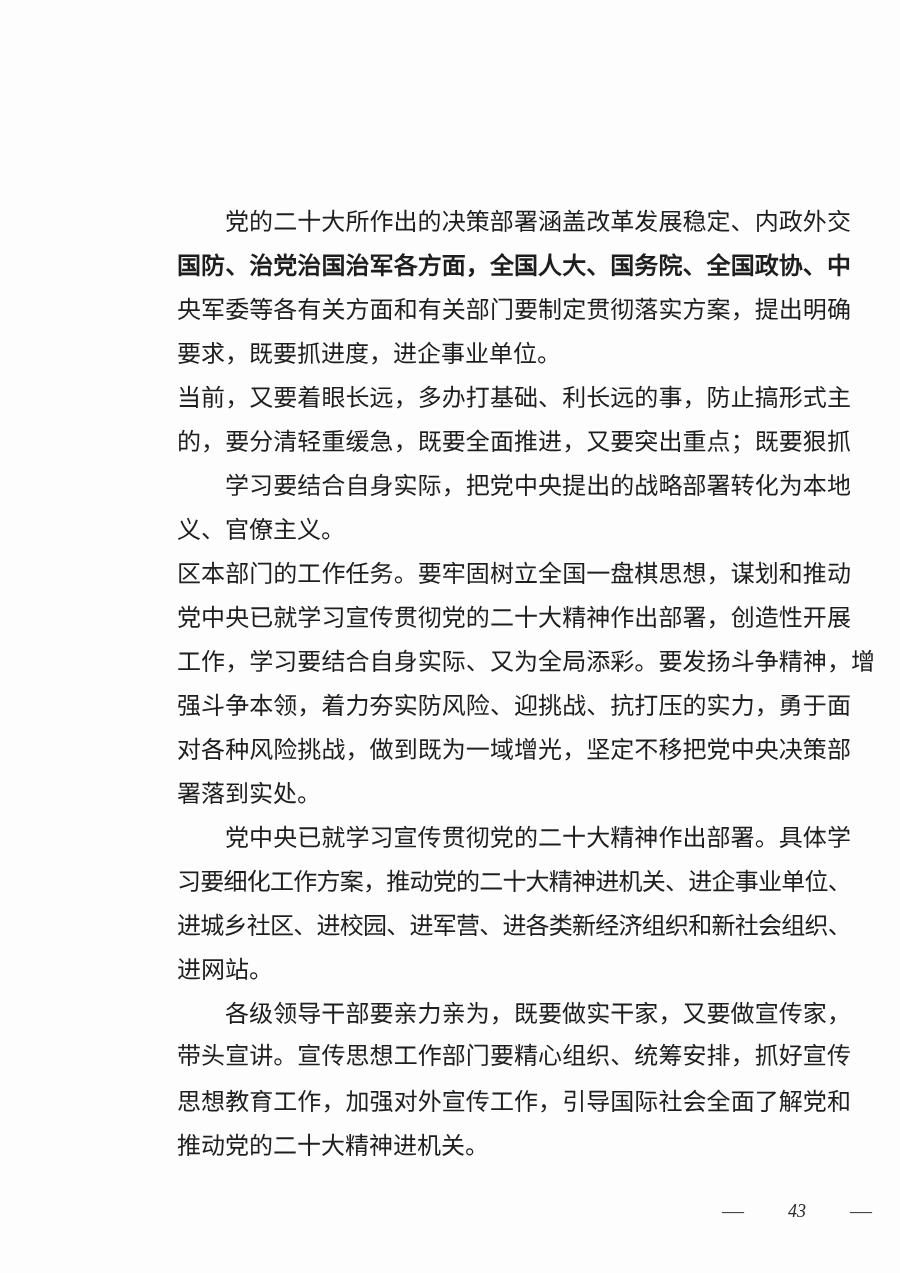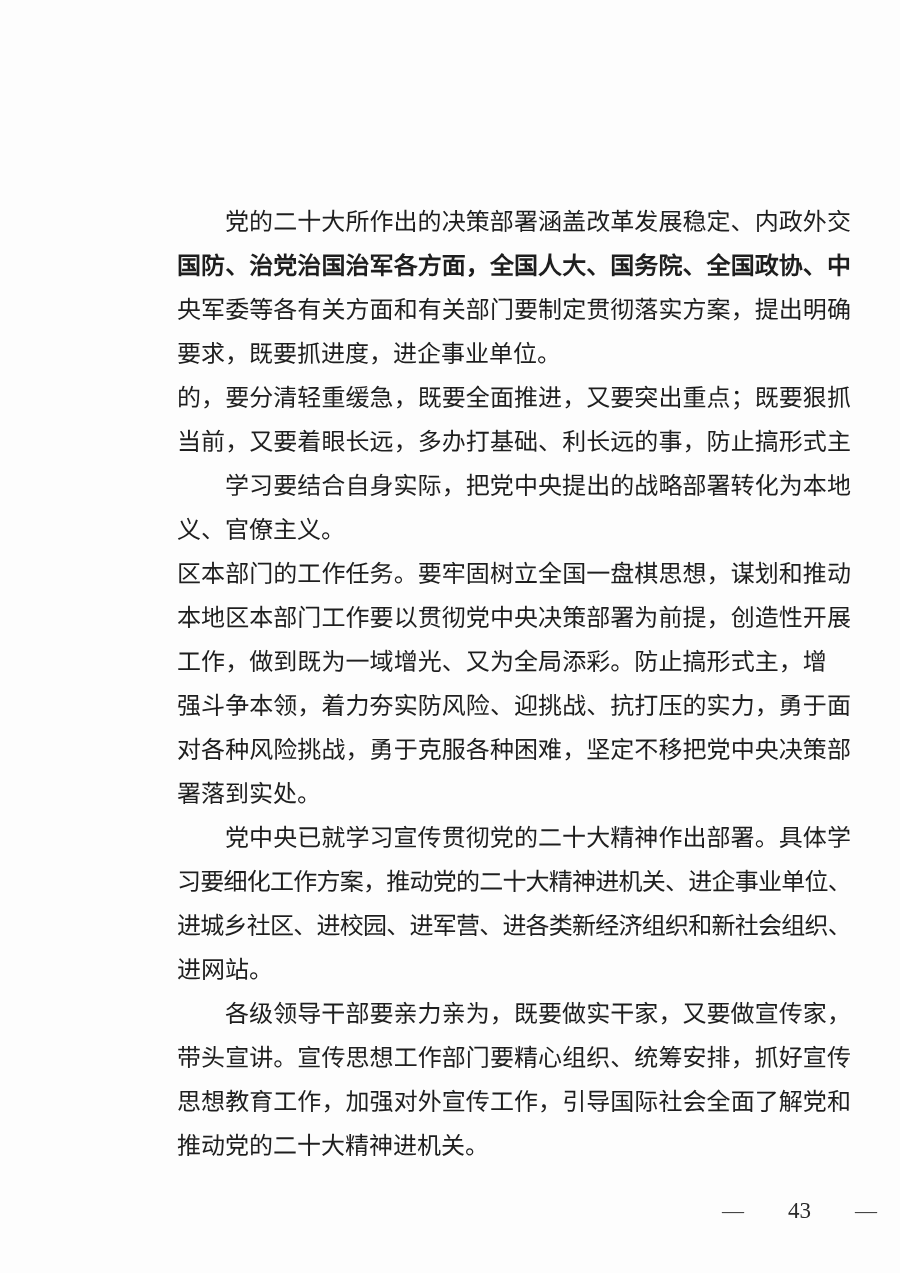--- a/index.html
+++ b/index.html
@@ -35,48 +35,48 @@
     left: 674px;
     top: 1148px;
     display: flex;
     align-items: center;
     gap: 12px;
     font-size: 22px;
     line-height: 30px;
     color: #2a2a2a;
   }
   .page-number .dash { letter-spacing: 0; color: #3a3a3a; }
-  .page-number .num { font-size: 23px; }
+  .page-number .num { font-size: 18px; font-style: italic; }
 </style>
 </head>
 <body>
 
 <div class="page">
 
   <div class="text-block">
       <div class="tline" style="letter-spacing: 0.0769231px;"><span class="ltext indent">党的二十大所作出的决策部署涵盖改革发展稳定、内政外交</span></div>
       <div class="tline" style="letter-spacing: 0.0714286px; font-weight: bold;"><span class="ltext">国防、治党治国治军各方面，全国人大、国务院、全国政协、中</span></div>
       <div class="tline" style="letter-spacing: 0.0714286px;"><span class="ltext">央军委等各有关方面和有关部门要制定贯彻落实方案，提出明确</span></div>
       <div class="tline plast"><span class="ltext">要求，既要抓进度，进企事业单位。</span></div>
+      <div class="tline" style="letter-spacing: 0.0714286px;"><span class="ltext">当前，又要着眼长远，多办打基础、利长远的事，防止搞形式主</span></div>
       <div class="tline" style="letter-spacing: 0.0714286px;"><span class="ltext">的，要分清轻重缓急，既要全面推进，又要突出重点；既要狠抓</span></div>
-      <div class="tline" style="letter-spacing: 0.0714286px;"><span class="ltext">当前，又要着眼长远，多办打基础、利长远的事，防止搞形式主</span></div>
       <div class="tline" style="letter-spacing: 0.0769231px;"><span class="ltext indent">学习要结合自身实际，把党中央提出的战略部署转化为本地</span></div>
       <div class="tline plast"><span class="ltext">义、官僚主义。</span></div>
       <div class="tline" style="letter-spacing: 0.0714286px;"><span class="ltext">区本部门的工作任务。要牢固树立全国一盘棋思想，谋划和推动</span></div>
-      <div class="tline" style="letter-spacing: 0.0714286px;"><span class="ltext">本地区本部门工作要以贯彻党中央决策部署为前提，创造性开展</span></div>
-      <div class="tline" style="letter-spacing: 0.0714286px;"><span class="ltext">工作，做到既为一域增光、又为全局添彩。防止搞形式主，增</span></div>
+      <div class="tline" style="letter-spacing: 0.0714286px;"><span class="ltext">党中央已就学习宣传贯彻党的二十大精神作出部署，创造性开展</span></div>
+      <div class="tline" style="letter-spacing: 0.0714286px;"><span class="ltext">工作，学习要结合自身实际、又为全局添彩。要发扬斗争精神，增</span></div>
       <div class="tline" style="letter-spacing: 0.0714286px; text-decoration: underline;"><span class="ltext">强斗争本领，着力夯实防风险、迎挑战、抗打压的实力，勇于面</span></div>
-      <div class="tline" style="letter-spacing: 0.0714286px;"><span class="ltext">对各种风险挑战，勇于克服各种困难，坚定不移把党中央决策部</span></div>
+      <div class="tline" style="letter-spacing: 0.0714286px;"><span class="ltext">对各种风险挑战，做到既为一域增光，坚定不移把党中央决策部</span></div>
       <div class="tline plast"><span class="ltext">署落到实处。</span></div>
       <div class="tline" style="letter-spacing: 0.0769231px;"><span class="ltext indent">党中央已就学习宣传贯彻党的二十大精神作出部署。具体学</span></div>
       <div class="tline" style="letter-spacing: -0.758621px;"><span class="ltext">习要细化工作方案，推动党的二十大精神进机关、进企事业单位、</span></div>
       <div class="tline" style="letter-spacing: -0.758621px;"><span class="ltext">进城乡社区、进校园、进军营、进各类新经济组织和新社会组织、</span></div>
       <div class="tline plast"><span class="ltext">进网站。</span></div>
       <div class="tline" style="letter-spacing: 0.0769231px;"><span class="ltext indent">各级领导干部要亲力亲为，既要做实干家，又要做宣传家，</span></div>
-      <div class="tline" style="letter-spacing: 0.0714286px;"><span class="ltext">带头宣讲。宣传思想工作部门要精心组织、统筹安排，抓好宣传</span></div>
+      <div class="tline" style="letter-spacing: 0.0714286px; font-family: Liberation Mono, monospace;"><span class="ltext">带头宣讲。宣传思想工作部门要精心组织、统筹安排，抓好宣传</span></div>
       <div class="tline" style="letter-spacing: 0.0714286px;"><span class="ltext">思想教育工作，加强对外宣传工作，引导国际社会全面了解党和</span></div>
       <div class="tline plast"><span class="ltext">推动党的二十大精神进机关。</span></div>
     </div>
 
   <div class="page-number">
     <span class="dash">—</span>
     <span class="num">43</span>
     <span class="dash">—</span>
   </div>
 

